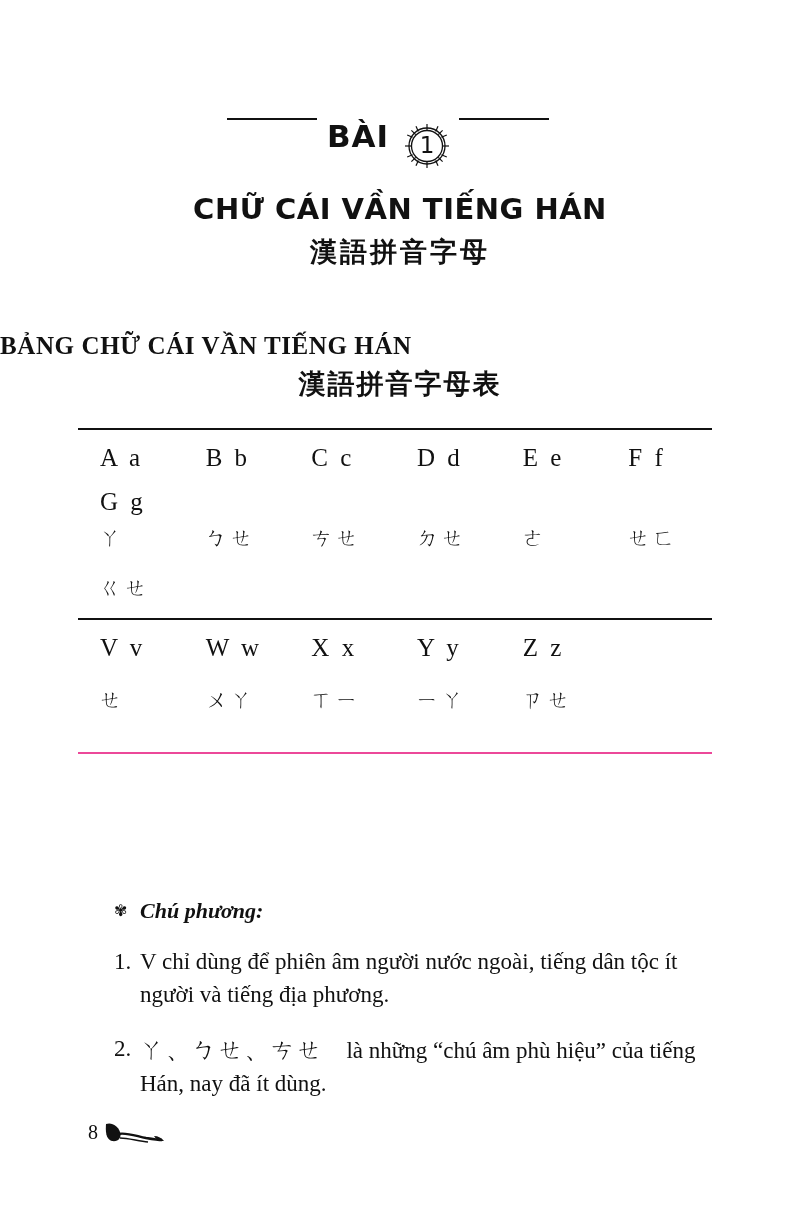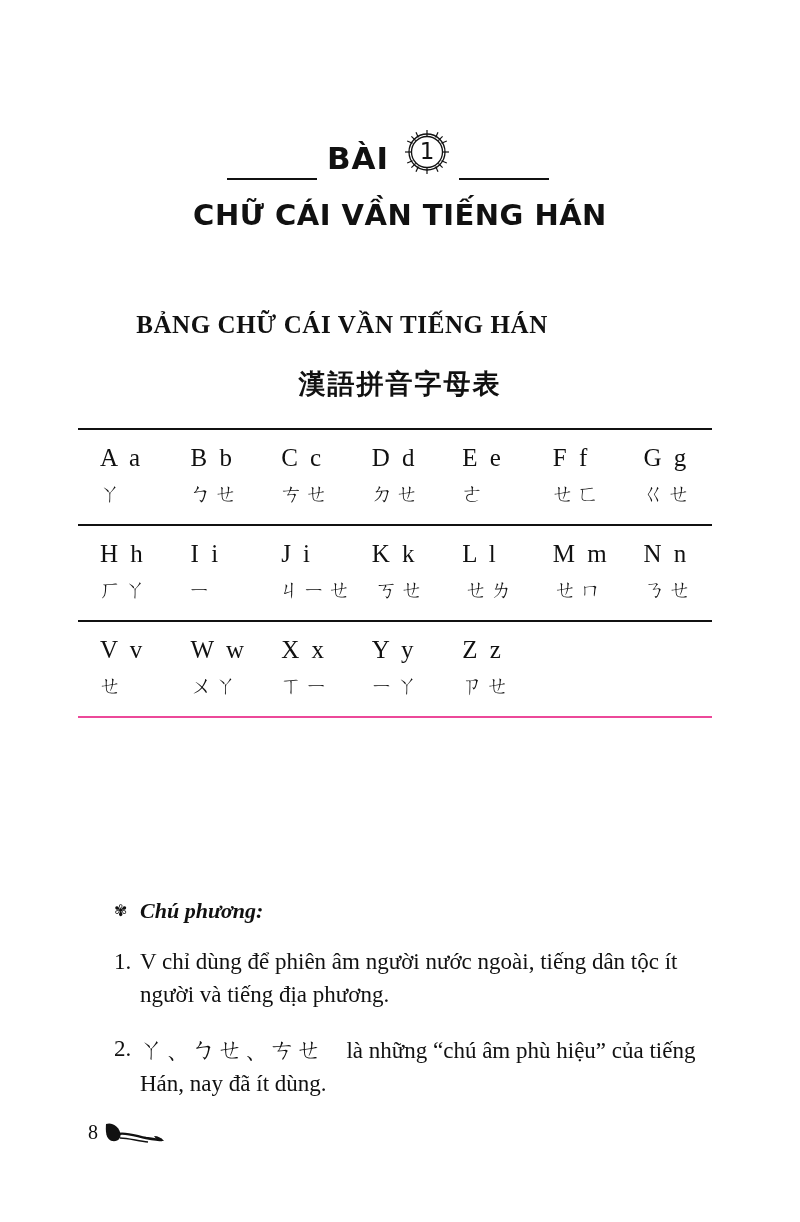--- a/index.html
+++ b/index.html
@@ -22,21 +22,21 @@
   }
 
   
   .lesson-header {
     position: absolute;
     top: 118px;
     left: 0;
     width: 776px;
     height: 62px;
     display: flex;
-    align-items: flex-end;
+    align-items: flex-start;
     justify-content: center;
   }
   .rule-left, .rule-right {
     height: 2px;
     background: #111;
     width: 90px;
   }
   .rule-left { margin-right: 10px; }
   .rule-right { margin-left: 4px; }
   .bai-word {
@@ -71,38 +71,37 @@
   
   .title-vi {
     position: absolute;
     top: 192px;
     width: 800px;
     text-align: center;
     font-family: "DejaVu Sans", sans-serif;
     font-weight: bold;
     font-size: 29px;
     letter-spacing: 0.5px;
-    margin-top: 6px;
   }
   .title-zh {
     position: absolute;
     top: 234px;
     width: 800px;
     text-align: center;
     font-family: "DejaVu Sans", sans-serif;
     font-weight: bold;
     font-size: 27px;
     letter-spacing: 3px;
   }
 
   .subtitle-vi {
     position: absolute;
-    top: 311px;
+    top: 332px;
     width: 684px;
-    text-align: center;
+    text-align: left;
     font-family: "Liberation Serif", serif;
     font-weight: bold;
     font-size: 25px;
     letter-spacing: 0.6px;
   }
   .subtitle-zh {
     position: absolute;
     top: 366px;
     width: 800px;
     text-align: center;
@@ -125,21 +124,21 @@
   }
   .alpha-block {
     border-top: 2px solid #111;
     padding: 0;
   }
   .alpha-block.last {
     border-bottom: 2px solid #ec4899;
   }
   .grid {
     display: grid;
-    grid-template-columns: repeat(7, 1fr);
+    grid-template-columns: repeat(6, 1fr);
     width: 100%;
   }
   .cell-letter {
     font-family: "Liberation Serif", serif;
     font-size: 25px;
     letter-spacing: 3px;
     text-align: left;
     padding: 14px 0 2px 22px;
     white-space: nowrap;
   }
@@ -249,20 +248,21 @@
           <line x1="17" y1="47.8" x2="19.3" y2="42.4"></line>
           <line x1="36.7" y1="13.6" x2="39" y2="8.2"></line>
         </g>
       </svg>
       <span class="num">1</span>
     </div>
     <div class="rule-right"></div>
   </div>
 
   <div class="title-vi">CHỮ CÁI VẦN TIẾNG HÁN</div>
+  <div class="title-zh">漢語拼音字母</div>
 
   <div class="subtitle-vi">BẢNG CHỮ CÁI VẦN TIẾNG HÁN</div>
   <div class="subtitle-zh">漢語拼音字母表</div>
 
   <table class="alphabet-table">
     <tbody>
       <tr class="block-row">
         <td class="alpha-block">
           <div class="grid">
             <div class="cell-letter">A a</div>
@@ -274,42 +274,20 @@
             <div class="cell-letter">G g</div>
           </div>
           <div class="grid">
             <div class="cell-bopomofo">ㄚ</div>
             <div class="cell-bopomofo">ㄅㄝ</div>
             <div class="cell-bopomofo">ㄘㄝ</div>
             <div class="cell-bopomofo">ㄉㄝ</div>
             <div class="cell-bopomofo">ㄜ</div>
             <div class="cell-bopomofo">ㄝㄈ</div>
             <div class="cell-bopomofo">ㄍㄝ</div>
-          </div>
-        </td>
-      </tr>
-      <tr class="block-row">
-        <td class="alpha-block">
-          <div class="grid">
-            <div class="cell-letter">H h</div>
-            <div class="cell-letter">I i</div>
-            <div class="cell-letter">J i</div>
-            <div class="cell-letter">K k</div>
-            <div class="cell-letter">L l</div>
-            <div class="cell-letter">M m</div>
-            <div class="cell-letter">N n</div>
-          </div>
-          <div class="grid">
-            <div class="cell-bopomofo">ㄏㄚ</div>
-            <div class="cell-bopomofo">ㄧ</div>
-            <div class="cell-bopomofo">ㄐㄧㄝ</div>
-            <div class="cell-bopomofo">ㄎㄝ</div>
-            <div class="cell-bopomofo">ㄝㄌ</div>
-            <div class="cell-bopomofo">ㄝㄇ</div>
-            <div class="cell-bopomofo">ㄋㄝ</div>
           </div>
         </td>
       </tr>
       <tr class="block-row">
         <td class="alpha-block last">
           <div class="grid">
             <div class="cell-letter">V v</div>
             <div class="cell-letter">W w</div>
             <div class="cell-letter">X x</div>
             <div class="cell-letter">Y y</div>

